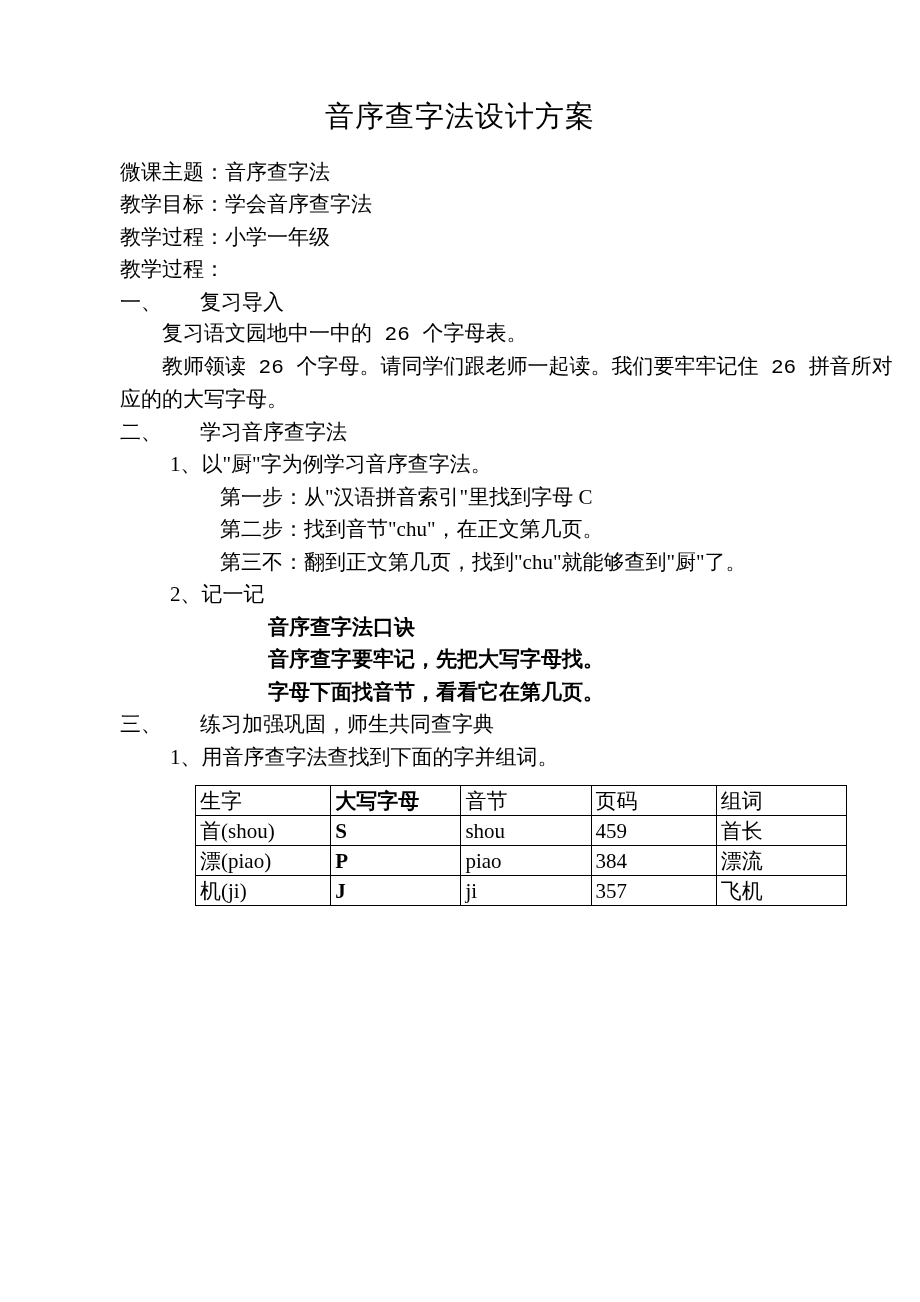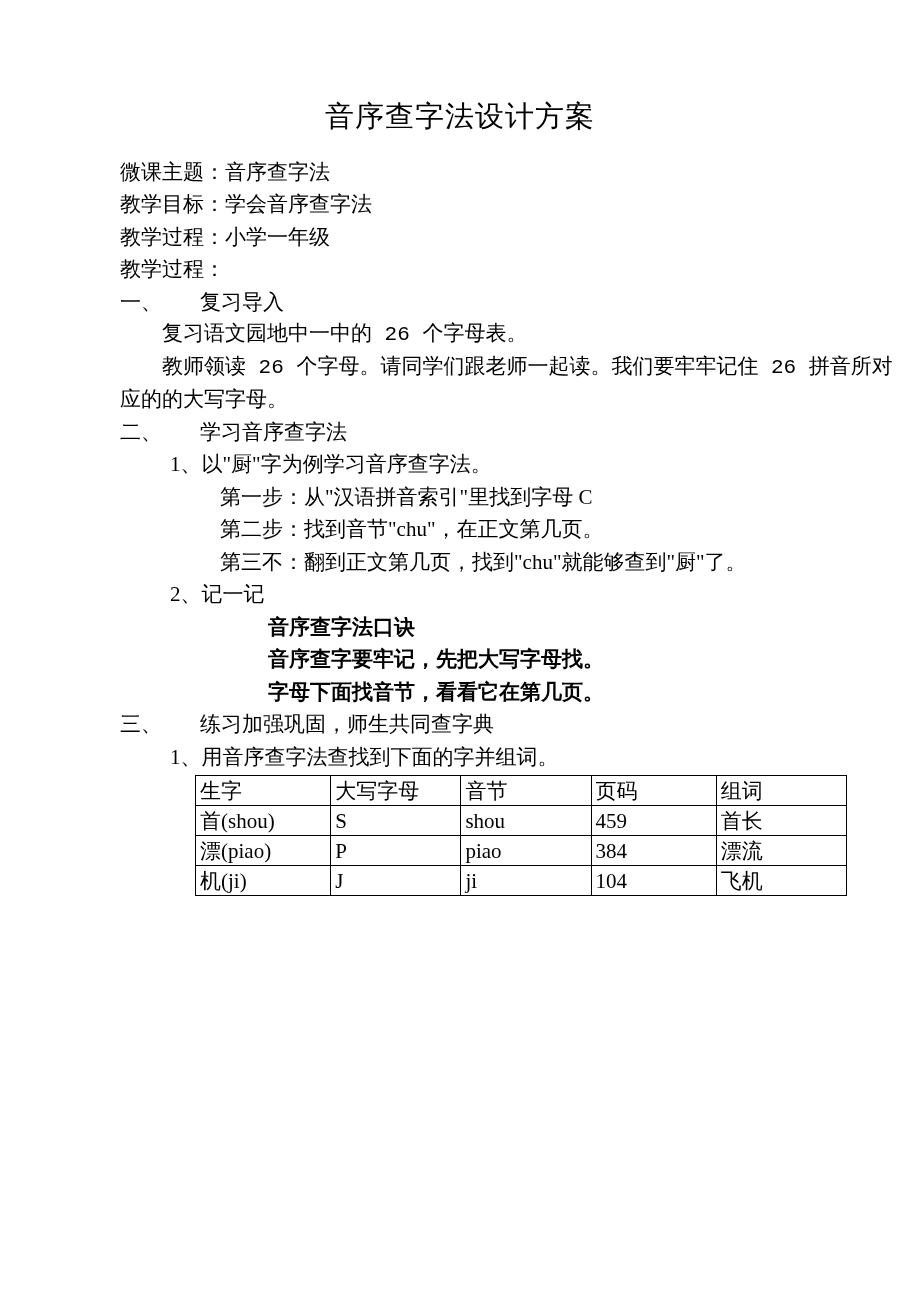--- a/index.html
+++ b/index.html
@@ -41,34 +41,34 @@
       padding-left: 148px;
       font-weight: bold;
     }
     .section-num {
       display: inline-block;
       width: 80px;
     }
     table {
       border-collapse: collapse;
       margin-left: 75px;
-      margin-top: 2px;
+      margin-top: 12px;
       width: 652px;
     }
     td {
       border: 1px solid #000000;
       padding: 0 4px;
       font-size: 21px;
       height: 30px;
       line-height: 28px;
       text-align: left;
       vertical-align: middle;
     }
     td:nth-child(1) { width: 135px; }
-    td:nth-child(2) { width: 130px; }
+    td:nth-child(2) { width: 130px; font-weight: bold; }
     td:nth-child(3) { width: 130px; }
     td:nth-child(4) { width: 125px; }
     td:nth-child(5) { width: 130px; }
   </style>
 </head>
 <body>
 
 <div class="title">音序查字法设计方案</div>
 
 <div class="line">
@@ -130,17 +130,17 @@
     <td>漂(piao)</td>
     <td>P</td>
     <td>piao</td>
     <td>384</td>
     <td>漂流</td>
   </tr>
   <tr>
     <td>机(ji)</td>
     <td>J</td>
     <td>ji</td>
-    <td>104</td>
+    <td>357</td>
     <td>飞机</td>
   </tr>
 </tbody>
   </table>
 
 </body></html>

